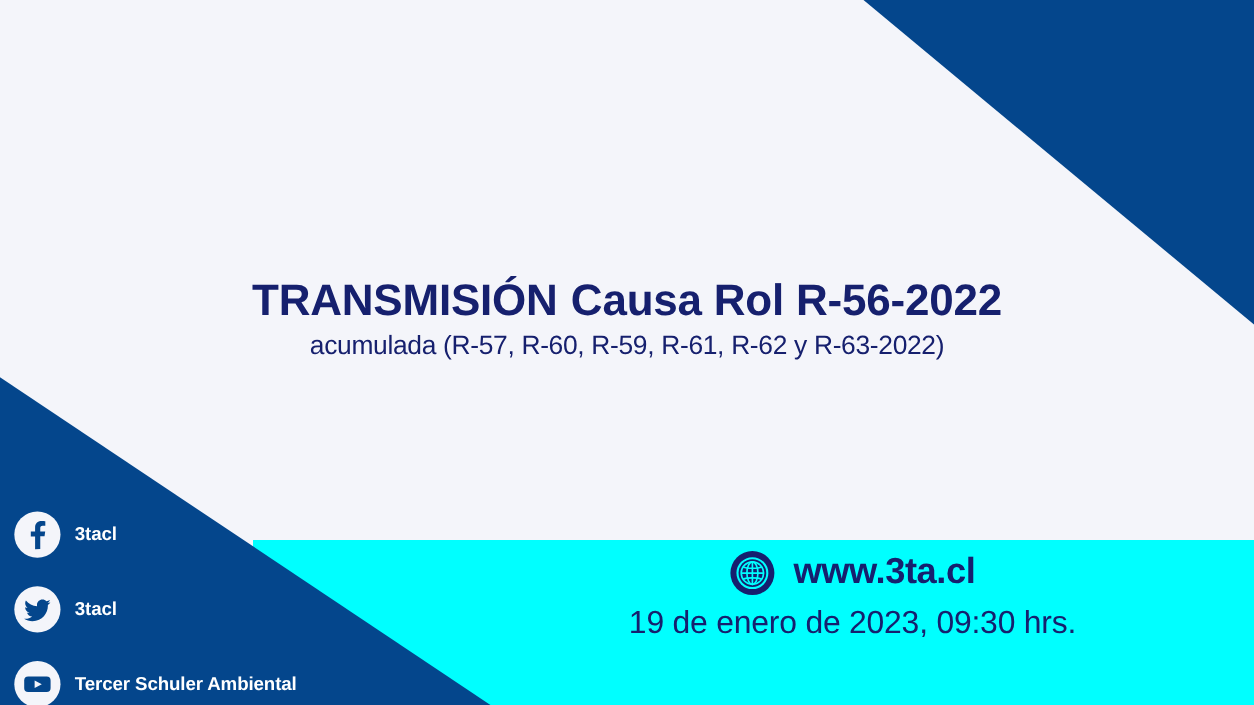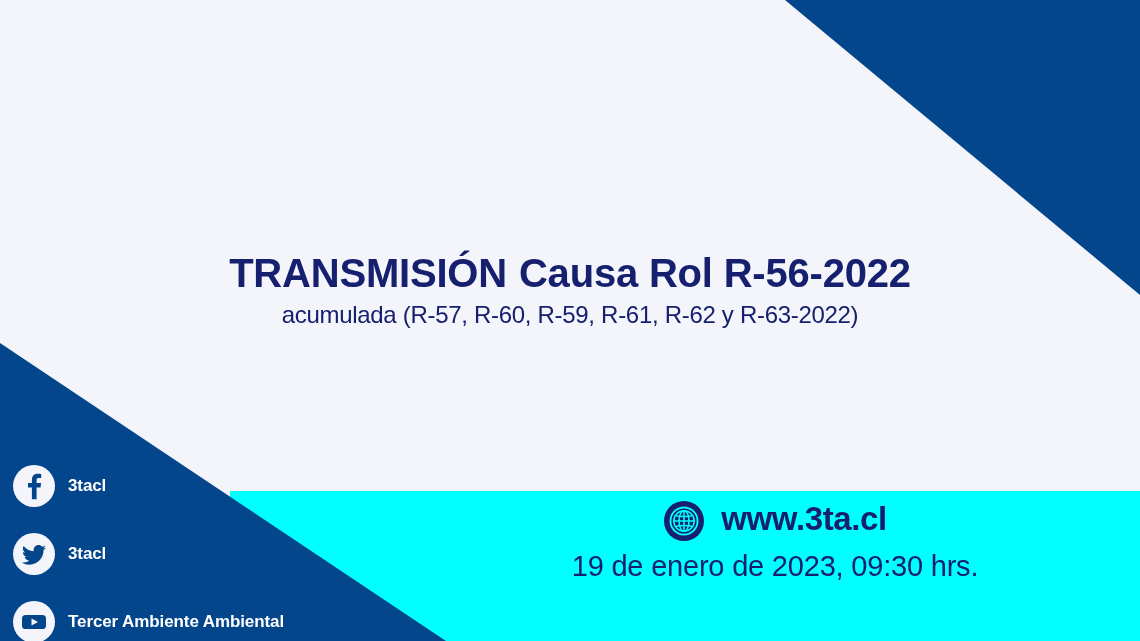--- a/index.html
+++ b/index.html
@@ -165,21 +165,21 @@
       </svg>
       <span class="social-label">3tacl</span>
     </div>
 
     <div class="social-row">
       <svg class="social-badge" viewBox="0 0 44 44">
         <circle cx="22" cy="22" r="21" fill="#f4f5fa"></circle>
         <rect x="10" y="15" width="24" height="14" rx="3.6" ry="3.6" fill="#04468c"></rect>
         <polygon points="19.5,18.6 19.5,25.4 26,22" fill="#f4f5fa"></polygon>
       </svg>
-      <span class="social-label">Tercer Ambiente Ambiental</span>
+      <span class="social-label">Tercer Schuler Ambiental</span>
     </div>
 
   </div>
 
   <div class="web-block">
     <div class="web-row">
       <svg class="globe-badge" viewBox="0 0 42 42">
         <circle cx="21" cy="21" r="20" fill="#16206e"></circle>
         <circle cx="21" cy="21" r="14.5" fill="#00ffff"></circle>
         <circle cx="21" cy="21" r="12.6" fill="#16206e"></circle>

